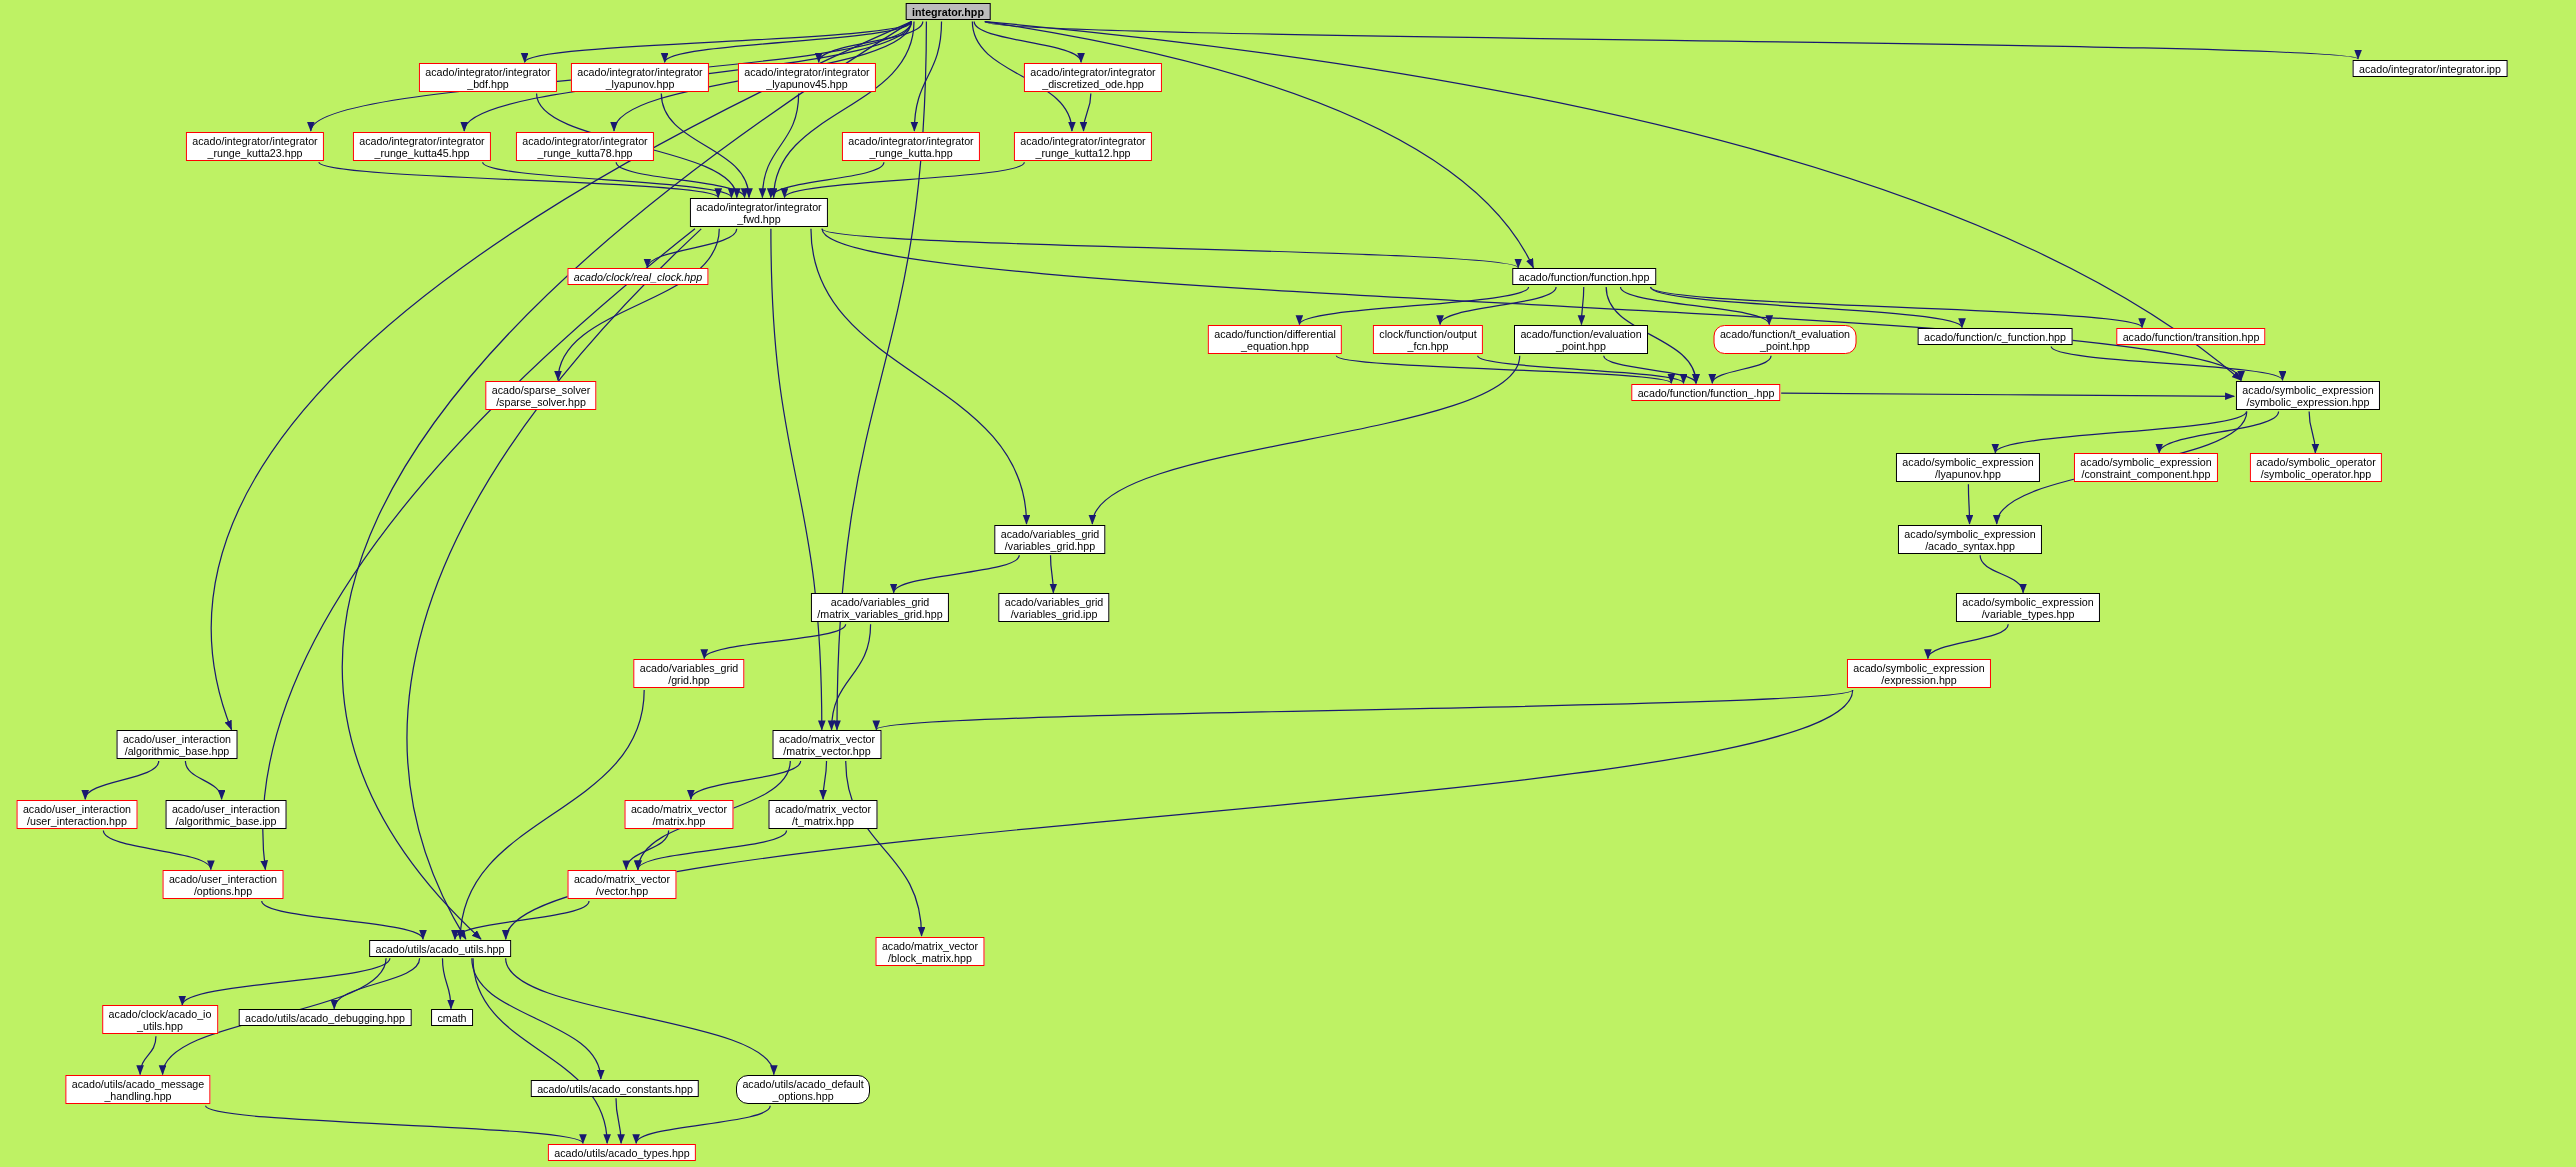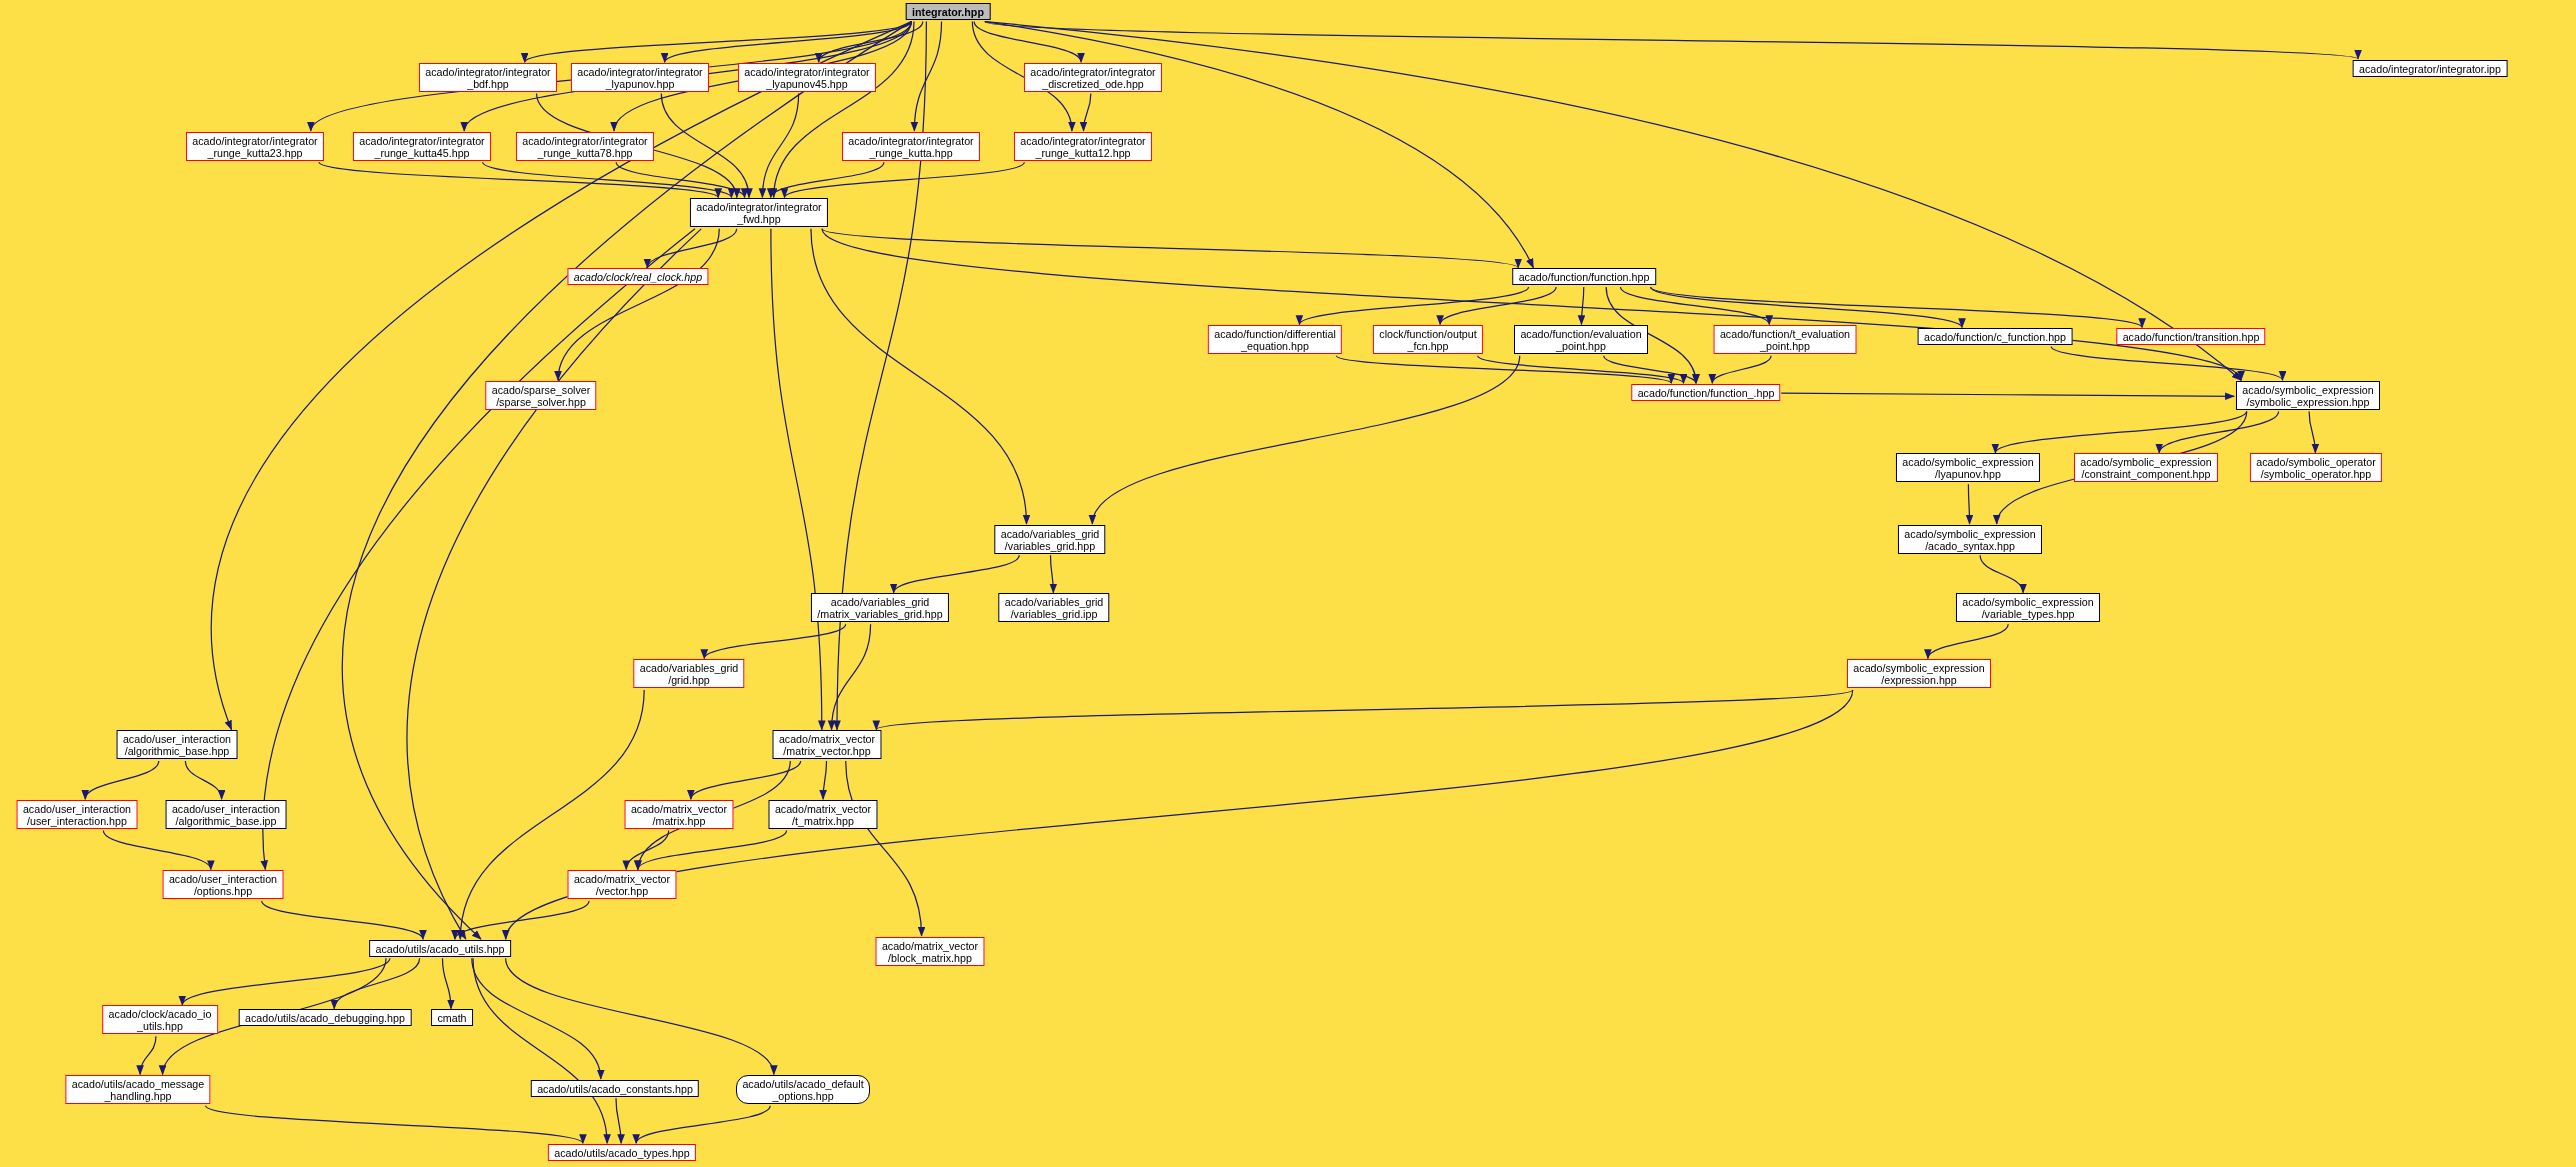--- a/index.html
+++ b/index.html
@@ -9,21 +9,21 @@
   .edge{fill:none;stroke:var(--edge,#191970);stroke-width:1.6px;}
   .node{position:absolute;transform:translateX(-50%);z-index:1;background:#fff;
         border:1.5px solid #000;padding:1.5px 5.4px;font-size:10.7px;line-height:12.2px;
         text-align:center;white-space:pre-line;color:#000;box-sizing:border-box;}
   .node.red{border-color:var(--red,#ff0000);}
   .node.root{background:var(--root-fill,#bcbcbc);font-weight:bold;}
 </style>
 </head>
 <body>
 
-<div class="graph" style="background: #fde047;">
+<div class="graph" style="background: #bef264;">
   <svg class="edges" width="2576" height="1168" viewBox="0 0 3369 1527" xmlns="http://www.w3.org/2000/svg">
     <defs>
       <marker id="arrow" markerUnits="userSpaceOnUse" markerWidth="14" markerHeight="12" refX="12" refY="5" orient="auto">
         <path id="arrowhead-path" d="M0,0 L13,5 L0,10 z" fill="#191970"></path>
       </marker>
     </defs>
   <path d="M1191.9375,28 C1191.9375,54.5 686.16,54.5 686.16,81" class="edge" marker-end="url(#arrow)"></path>
       <path d="M1191.9375,28 C1191.9375,54.5 869.24,54.5 869.24,81" class="edge" marker-end="url(#arrow)"></path>
       <path d="M1206.88,28 C1206.88,54.5 1070.72,54.5 1070.72,81" class="edge" marker-end="url(#arrow)"></path>
       <path d="M1274.02,28 C1274.02,54.5 1413.88,54.5 1413.88,81" class="edge" marker-end="url(#arrow)"></path>
@@ -131,21 +131,21 @@
     <div class="node black" style="left: 759px; top: 198px;">acado/integrator/integrator
 _fwd.hpp</div>
     <div class="node red" style="left: 638px; top: 268px; font-style: italic;">acado/clock/real_clock.hpp</div>
     <div class="node black" style="left: 1584px; top: 268px;">acado/function/function.hpp</div>
     <div class="node red" style="left: 1275px; top: 325px;">acado/function/differential
 _equation.hpp</div>
     <div class="node red" style="left: 1428px; top: 325px;">clock/function/output
 _fcn.hpp</div>
     <div class="node black" style="left: 1581px; top: 325px;">acado/function/evaluation
 _point.hpp</div>
-    <div class="node red" style="left: 1785px; top: 325px;">acado/function/t_evaluation
+    <div class="node red" style="left: 1785px; top: 325px; border-radius: 11px;">acado/function/t_evaluation
 _point.hpp</div>
     <div class="node black" style="left: 1995px; top: 328px;">acado/function/c_function.hpp</div>
     <div class="node red" style="left: 2191px; top: 328px;">acado/function/transition.hpp</div>
     <div class="node red" style="left: 1706px; top: 384px;">acado/function/function_.hpp</div>
     <div class="node black" style="left: 2308px; top: 381px;">acado/symbolic_expression
 /symbolic_expression.hpp</div>
     <div class="node red" style="left: 541px; top: 381px;">acado/sparse_solver
 /sparse_solver.hpp</div>
     <div class="node black" style="left: 1968px; top: 453px;">acado/symbolic_expression
 /lyapunov.hpp</div>

